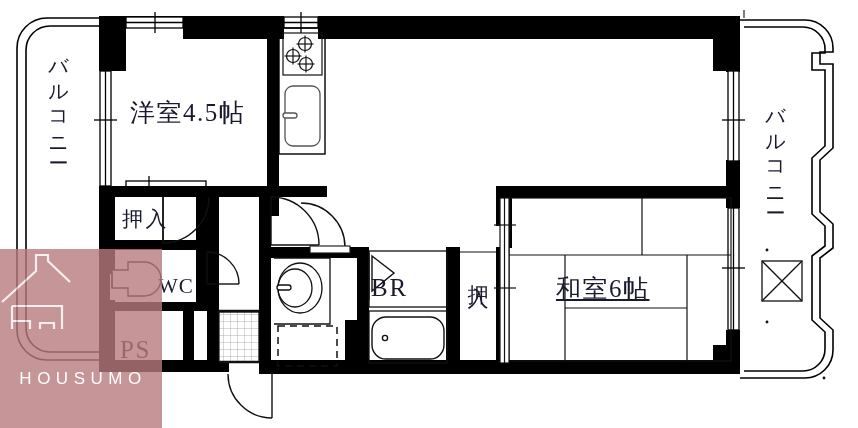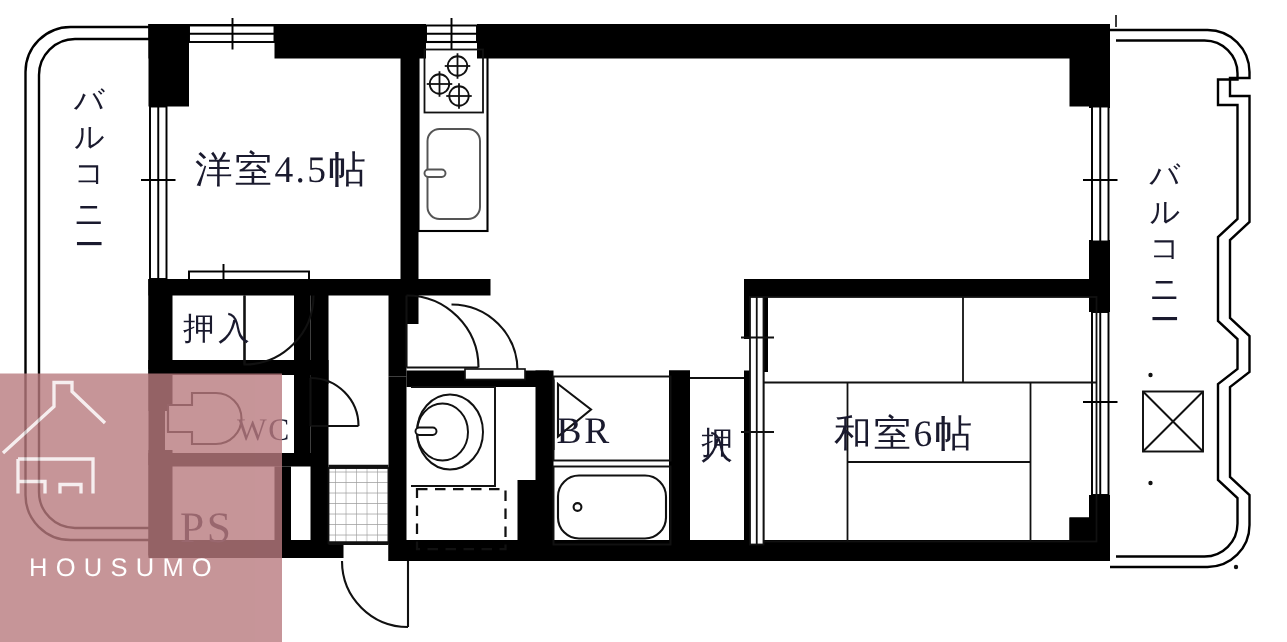--- a/index.html
+++ b/index.html
@@ -22,21 +22,21 @@
   .lbl-h{letter-spacing:0.06em;}
   .lbl-v{
     writing-mode:vertical-rl;
     text-orientation:upright;
     letter-spacing:0.22em;
   }
   
   #watermark{
     position:absolute;
     left:0px;top:249px;
-    width:188px;height:179px;
+    width:162px;height:179px;
     background:#b97b7f;
     opacity:.80;
     pointer-events:none;
   }
   #wm-house{position:absolute;left:24px;top:29px;}
   #wm-text{
     position:absolute;left:8px;top:120px;
     width:150px;text-align:center;
     color:#ffffff;
     font-family:"Liberation Sans", sans-serif;
@@ -283,33 +283,33 @@
       <circle cx="767" cy="250" r="0.9" fill="#111"></circle>
       <circle cx="767" cy="322" r="0.9" fill="#111"></circle>
       <circle cx="824" cy="378" r="0.9" fill="#111"></circle>
     </g>
 
   </svg>
 
   <div class="lbl lbl-h" style="left:130px;top:96px;font-size:25px;">洋室4.5帖</div>
 
 
-  <div class="lbl lbl-h" style="left:556px;top:272px;font-size:25px;">和室6帖</div>
+  <div class="lbl lbl-h" style="left:556px;top:272px;font-size:25px;text-decoration:underline;">和室6帖</div>
 
   <div class="lbl lbl-v" style="left:46px;top:44px;font-size:20px;">バルコニー</div>
 
   <div class="lbl lbl-v" style="left:763px;top:94px;font-size:20px;">バルコニー</div>
 
   <div class="lbl lbl-h" style="left:122px;top:205px;font-size:21px;letter-spacing:0.12em;">押入</div>
 
   <div class="lbl lbl-v" style="left:464px;top:268px;font-size:21px;letter-spacing:0.10em;">押入</div>
 
   <div class="lbl lbl-h" style="left:158px;top:274px;font-size:21px;letter-spacing:0.05em;">WC</div>
 
-  <div class="lbl lbl-h" style="left:120px;top:336px;font-size:29px;letter-spacing:0.06em;">PS</div>
+  <div class="lbl lbl-h" style="left:120px;top:336px;font-size:25px;letter-spacing:0.06em;">PS</div>
 
   <div class="lbl lbl-h" style="left:371px;top:274px;font-size:25px;letter-spacing:0.07em;">BR</div>
 
   <div id="watermark">
     <svg id="wm-house" width="120" height="80" viewBox="0 0 120 80">
       <g fill="none" stroke="#ffffff" stroke-width="2.2" opacity="0.85">
         <path d="M2 53 L36 22 L36 6 L48 6 L48 12 L70 33"></path>
         <path d="M12 57 L12 95 M12 57 L62 57 L62 95"></path>
         <path d="M12 72 L30 72 L30 95"></path>
         <path d="M40 95 L40 74 L54 74 L54 95"></path>

